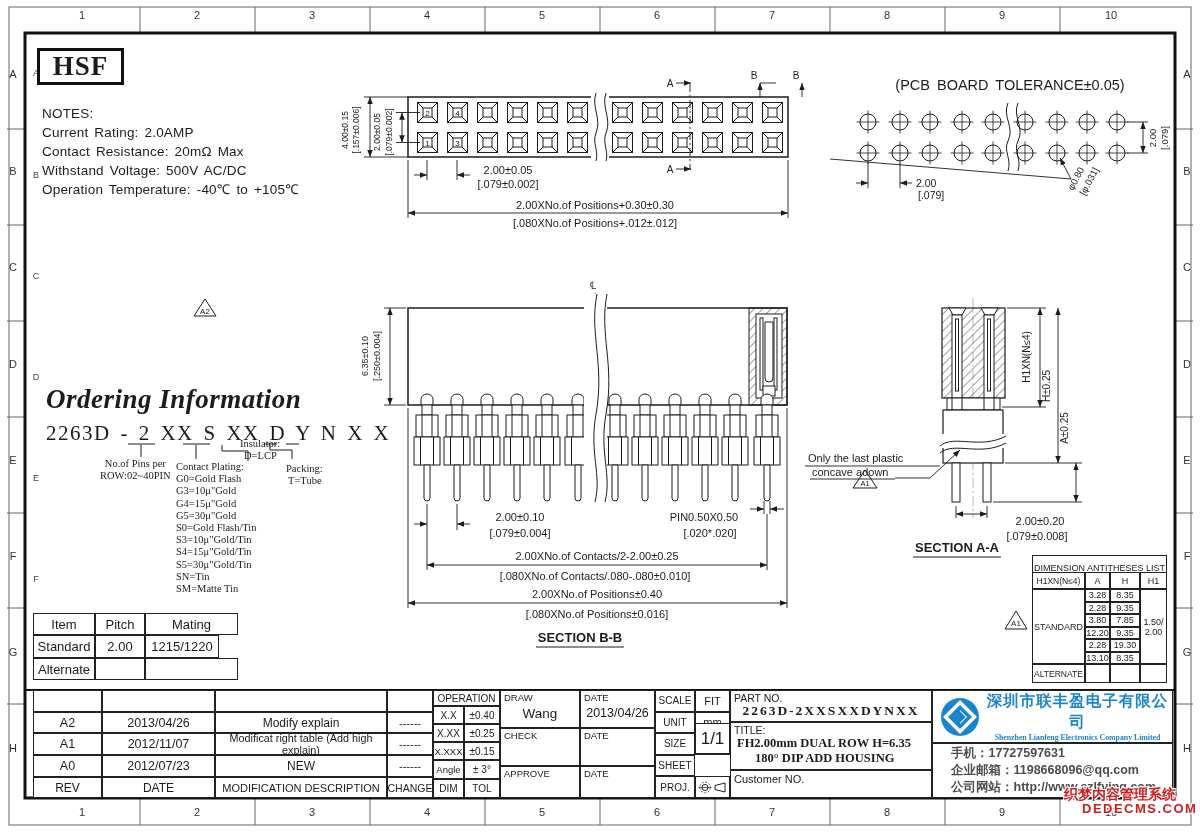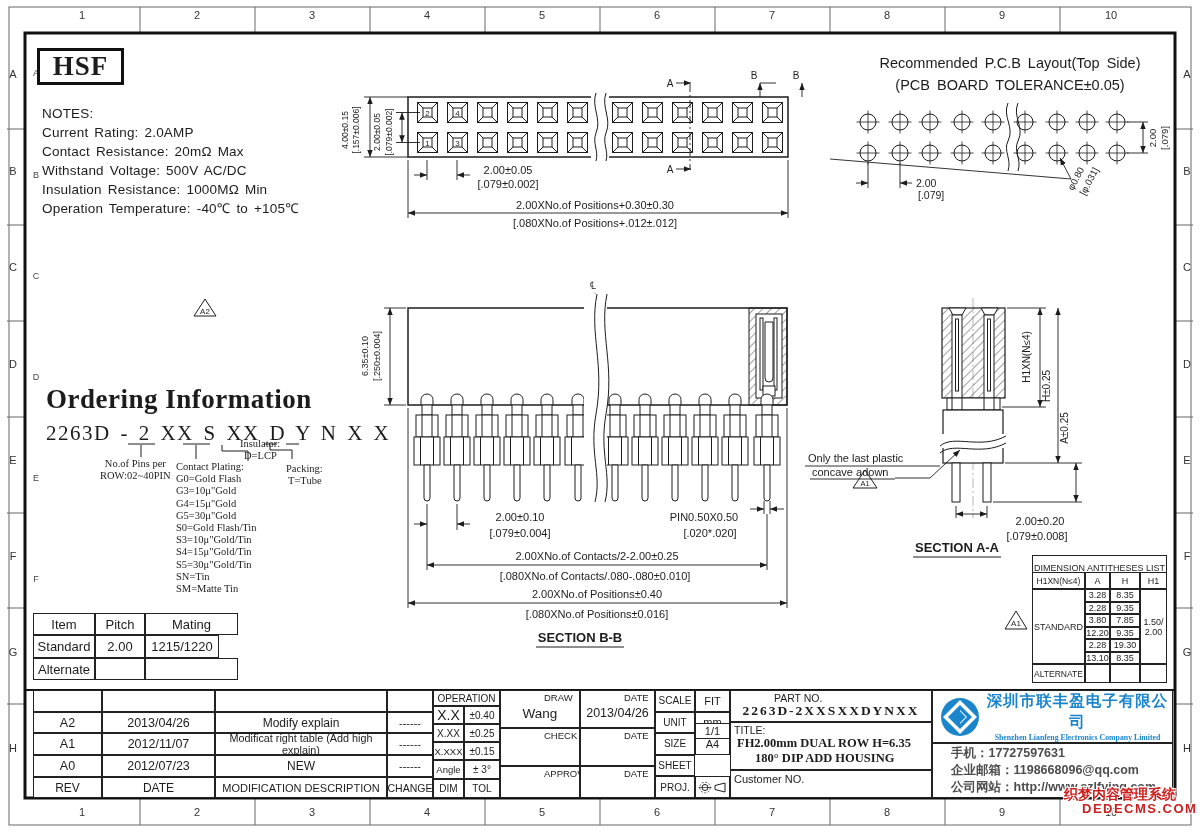--- a/index.html
+++ b/index.html
@@ -5,21 +5,21 @@
   html,body{margin:0;padding:0;background:#e8e8e8;}
   .page{position:relative;width:1200px;height:832px;background:#ffffff;overflow:hidden;
         font-family:"Liberation Sans",sans-serif;color:#1c1c1c;}
   .abs{position:absolute;}
   .rt{position:absolute;width:18px;text-align:center;font-size:11px;color:#333;}
   .rl{position:absolute;width:14px;text-align:center;font-size:11px;color:#333;}
   .ril{position:absolute;width:12px;text-align:center;font-size:9px;color:#444;}
   .noteline{font-size:13.5px;line-height:19px;letter-spacing:.2px;word-spacing:2px;white-space:nowrap;}
   .cell{position:absolute;border:1.2px solid #222;box-sizing:border-box;background:#fff;
         display:flex;align-items:center;justify-content:center;text-align:center;}
-  .cell .lbl{position:absolute;top:1px;left:3px;font-size:9.5px;margin-left:40px;}
+  .cell .lbl{position:absolute;top:1px;left:3px;font-size:9.5px;}
   .serif{font-family:"Liberation Serif",serif;}
   .wm1,.wm2{position:absolute;font-weight:bold;
         text-shadow:-1px -1px 0 #fff,1px -1px 0 #fff,-1px 1px 0 #fff,1px 1px 0 #fff,0 1px 0 #fff,0 -1px 0 #fff;}
   svg text{font-family:"Liberation Sans",sans-serif;fill:#1c1c1c;}
 </style>
 </head>
 <body>
 
 <div class="page">
 
@@ -145,21 +145,20 @@
 <div class="ril" style="left:30px;top:672px">G</div>
 <div class="ril" style="left:47px;top:770px">H</div>
 
 <div class="abs serif" style="left:37px;top:48px;width:87px;height:37px;border:3px solid #111;box-sizing:border-box;display:flex;align-items:center;justify-content:center;font-weight:bold;font-size:27px;letter-spacing:1px">HSF</div>
 
 <div class="abs" style="left:42px;top:104px">
   <div class="noteline">NOTES:</div>
   <div class="noteline">Current Rating: 2.0AMP</div>
   <div class="noteline">Contact Resistance: 20mΩ Max</div>
   <div class="noteline">Withstand Voltage: 500V AC/DC</div>
-  <div class="noteline">Insulation Resistance: 1000MΩ Min</div>
   <div class="noteline">Operation Temperature: -40℃ to +105℃</div>
 </div>
 <svg class="abs" style="left:192px;top:297px" width="26" height="22">
   <polygon points="13,2 24,19 2,19" fill="none" stroke="#1c1c1c" stroke-width="1"></polygon>
   <text x="13" y="16.5" font-size="8" text-anchor="middle">A2</text>
 </svg>
 
 <svg class="abs" style="left:340px;top:70px" width="480" height="165">
   <rect x="68" y="27" width="380" height="60" fill="none" stroke="#1c1c1c" stroke-width="1.5"></rect>
   <use href="#cellg" x="77" y="32"></use>
@@ -221,21 +220,20 @@
   <text x="168" y="104" font-size="11" text-anchor="middle">2.00±0.05</text>
   <text x="168" y="118" font-size="11" text-anchor="middle">[.079±0.002]</text>
   <text x="255" y="139" font-size="11" text-anchor="middle">2.00XNo.of Positions+0.30±0.30</text>
   <text x="255" y="157" font-size="11" text-anchor="middle">[.080XNo.of Positions+.012±.012]</text>
   <text x="330" y="17" font-size="10" text-anchor="middle">A</text>
   <text x="330" y="103" font-size="10" text-anchor="middle">A</text>
   <text x="414" y="9" font-size="10" text-anchor="middle">B</text>
   <text x="456" y="9" font-size="10" text-anchor="middle">B</text>
 </svg>
 
-<div class="abs" style="left:845px;top:55px;width:330px;text-align:center;font-size:14.5px;word-spacing:3px;white-space:nowrap">Recommended P.C.B Layout(Top Side)</div>
 <div class="abs" style="left:845px;top:77px;width:330px;text-align:center;font-size:14.5px;word-spacing:3px;white-space:nowrap">(PCB BOARD TOLERANCE±0.05)</div>
 <svg class="abs" style="left:830px;top:95px" width="345" height="120">
   <use href="#holeg" transform="translate(38,27)"></use>
       <use href="#holeg" transform="translate(70,27)"></use>
       <use href="#holeg" transform="translate(100,27)"></use>
       <use href="#holeg" transform="translate(132,27)"></use>
       <use href="#holeg" transform="translate(163,27)"></use>
   <use href="#holeg" transform="translate(195,27)"></use>
       <use href="#holeg" transform="translate(227,27)"></use>
       <use href="#holeg" transform="translate(257,27)"></use>
@@ -263,21 +261,21 @@
     <line x1="313" y1="27" x2="313" y2="58" marker-start="url(#ar)" marker-end="url(#ar)"></line>
   </g>
   <text x="86" y="92" font-size="10.5">2.00</text>
   <text x="88" y="104" font-size="10.5">[.079]</text>
   <text x="243" y="96" font-size="9.5" transform="rotate(-62 243 96)">φ0.80</text>
   <text x="255" y="101" font-size="9.5" transform="rotate(-62 255 101)">[φ.031]</text>
   <text x="326" y="43" font-size="9.5" text-anchor="middle" transform="rotate(-90 326 43)">2.00</text>
   <text x="338" y="43" font-size="9.5" text-anchor="middle" transform="rotate(-90 338 43)">[.079]</text>
 </svg>
 
-<div class="abs serif" style="left:46px;top:384px;font-size:27px;font-weight:bold;letter-spacing:.5px">Ordering Information</div>
+<div class="abs serif" style="left:46px;top:384px;font-size:27px;font-weight:bold;font-style:italic;letter-spacing:.5px">Ordering Information</div>
 <div class="abs serif" style="left:46px;top:421px;font-size:21px;letter-spacing:1.5px;word-spacing:3px;white-space:nowrap">2263D - 2 XX S XX D Y N X X</div>
 <svg class="abs" style="left:40px;top:436px" width="330" height="44">
   <g stroke="#1c1c1c" stroke-width="1" fill="none">
     <line x1="88" y1="8" x2="115" y2="8"></line>
         <line x1="143" y1="8" x2="170" y2="8"></line>
     <line x1="224" y1="8" x2="237" y2="8"></line>
         <line x1="246" y1="8" x2="259" y2="8"></line>
     <path d="M101,9 V21"></path>
         <path d="M156,9 V23"></path>
     <path d="M182,9 V15 H208 V25"></path>
@@ -497,21 +495,21 @@
   <div class="cell" style="left:215px;top:755px;width:172px;height:22px;font-size:12px">NEW</div>
   <div class="cell" style="left:387px;top:755px;width:46px;height:22px;font-size:11px">------</div>
   <div class="cell" style="left:33px;top:777px;width:69px;height:21px;font-size:12px">REV</div>
   <div class="cell" style="left:102px;top:777px;width:113px;height:21px;font-size:12px">DATE</div>
   <div class="cell" style="left:215px;top:777px;width:172px;height:21px;font-size:11px">MODIFICATION DESCRIPTION</div>
   <div class="cell" style="left:387px;top:777px;width:46px;height:21px;font-size:10.5px">CHANGE</div>
 </div>
 
 <div>
   <div class="cell" style="left:433px;top:690px;width:67px;height:16px;font-size:10px">OPERATION</div>
-  <div class="cell" style="left:433px;top:706px;width:31px;height:18px;font-size:14px">X.X</div>
+  <div class="cell" style="left:433px;top:706px;width:31px;height:18px;font-size:10px">X.X</div>
   <div class="cell" style="left:464px;top:706px;width:36px;height:18px;font-size:10px">±0.40</div>
   <div class="cell" style="left:433px;top:724px;width:31px;height:18px;font-size:10px">X.XX</div>
   <div class="cell" style="left:464px;top:724px;width:36px;height:18px;font-size:10px">±0.25</div>
   <div class="cell" style="left:433px;top:742px;width:31px;height:18px;font-size:9.5px">X.XXX</div>
   <div class="cell" style="left:464px;top:742px;width:36px;height:18px;font-size:10px">±0.15</div>
   <div class="cell" style="left:433px;top:760px;width:31px;height:19px;font-size:9.5px">Angle</div>
   <div class="cell" style="left:464px;top:760px;width:36px;height:19px;font-size:10px">± 3°</div>
   <div class="cell" style="left:433px;top:779px;width:31px;height:19px;font-size:10px">DIM</div>
   <div class="cell" style="left:464px;top:779px;width:36px;height:19px;font-size:10px">TOL</div>
 </div>
@@ -540,21 +538,21 @@
 </div>
 
 <div>
   <div class="cell" style="left:655px;top:690px;width:40px;height:21.6px;font-size:10px">SCALE</div>
   <div class="cell" style="left:695px;top:690px;width:35px;height:21.6px;font-size:11px">FIT</div>
   <div class="cell" style="left:655px;top:711.6px;width:40px;height:21.6px;font-size:10px">UNIT</div>
   <div class="cell" style="left:695px;top:711.6px;width:35px;height:21.6px;font-size:11px">mm</div>
   <div class="cell" style="left:655px;top:733.2px;width:40px;height:21.6px;font-size:10px">SIZE</div>
   <div class="cell" style="left:695px;top:733.2px;width:35px;height:21.6px;font-size:11px">A4</div>
   <div class="cell" style="left:655px;top:754.8px;width:40px;height:21.6px;font-size:10px">SHEET</div>
-  <div class="cell" style="left:695px;top:723px;width:35px;height:16px;font-size:11px">1/1</div>
+  <div class="cell" style="left:695px;top:723px;width:35px;height:31px;font-size:17px">1/1</div>
   <div class="cell" style="left:655px;top:776.4px;width:40px;height:21.6px;font-size:10px">PROJ.</div>
   <div class="cell" style="left:695px;top:776.4px;width:35px;height:21.6px">
     <svg width="30" height="13">
       <g fill="none" stroke="#1c1c1c" stroke-width="1">
         <circle cx="7" cy="6.5" r="3"></circle>
             <circle cx="7" cy="6.5" r="5.3" stroke-dasharray="2 1.5" stroke-width="0.7"></circle>
         <line x1="0.5" y1="6.5" x2="13.5" y2="6.5" stroke-width="0.7"></line>
         <polygon points="17,4.5 27,2 27,11 17,8.5"></polygon>
       </g>
     </svg>

